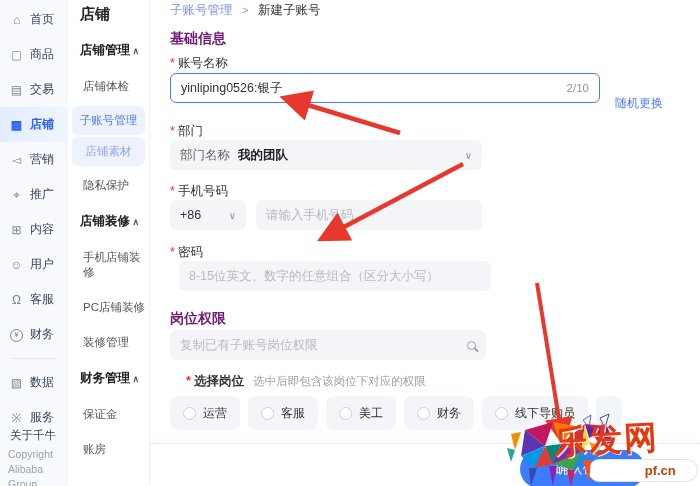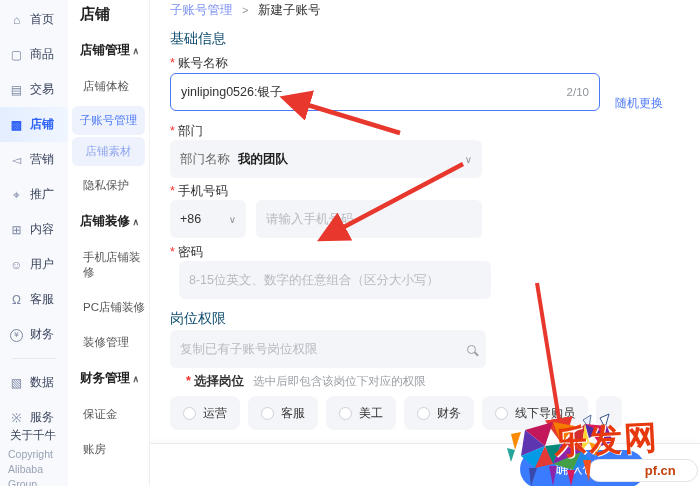--- a/index.html
+++ b/index.html
@@ -33,24 +33,24 @@
   .sub-item.chip { background:#edf2fd; border-radius:6px; margin:2px 4px; padding:7px 0;
     text-align:center; color:#4d79f6; }
   .sub-item.chip.dim { color:#90a6ee; }
 
   
   .main { position:relative; flex:1; background:#fff; height:486px; }
   .crumbs { position:absolute; left:20px; top:2px; font-size:12.5px; }
   .crumb-link { color:#7e93f0; cursor:pointer; }
   .crumb-sep { color:#999; margin:0 6px; font-size:11px; }
   .crumb-cur { color:#333; }
-  .sec-title { position:absolute; left:20px; font-size:14px; font-weight:normal; color:#0c4a6e; }
+  .sec-title { position:absolute; left:20px; font-size:14px; font-weight:bold; color:#701a75; }
   .lbl { position:absolute; font-size:12.5px; color:#333; }
   .req { color:#f3302c; margin-right:3px; }
-  .fld { position:absolute; height:38px; border-radius:6px; background:#f4f5f8;
+  .fld { position:absolute; height:30px; border-radius:6px; background:#f4f5f8;
     display:flex; align-items:center; font-size:12.5px; color:#333; padding:0 10px; }
   .fld input { border:none; outline:none; background:transparent; font-size:12.5px;
     width:100%; color:#333; font-family:"Liberation Sans",sans-serif; }
   .fld input::placeholder { color:#b6bac2; }
   .fld.focus { background:#fff; border:1px solid #4d79f6; }
   .counter { font-size:11.5px; color:#8f949c; flex:none; margin-left:6px; }
   .chev { margin-left:auto; color:#8f949c; font-size:10px; flex:none; }
   .hint1 { position:absolute; font-size:12px; color:#555; }
   .hint2 { position:absolute; font-size:12px; color:#4d79f6; cursor:pointer; }
   .muted { color:#666; margin-right:8px; }

